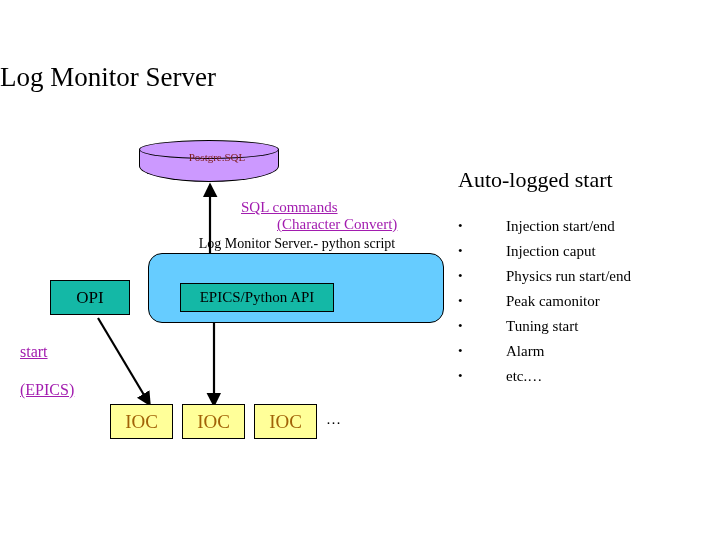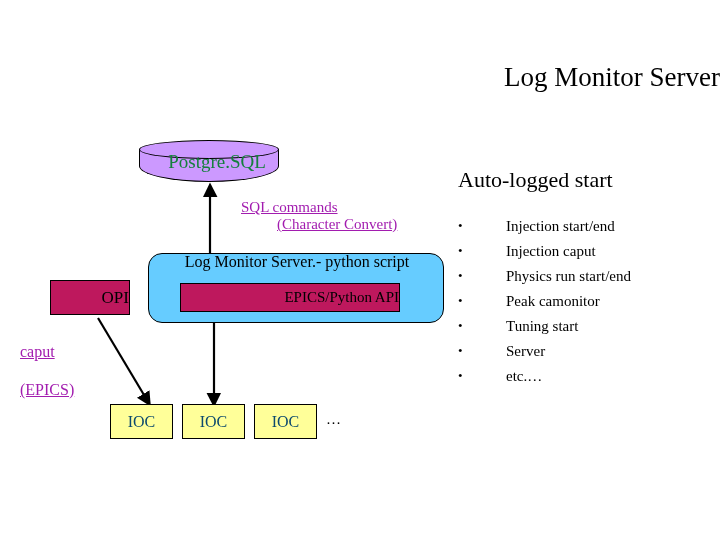--- a/index.html
+++ b/index.html
@@ -16,21 +16,21 @@
   #slide {
     position: relative;
     width: 720px;
     height: 540px;
   }
   .title {
     position: absolute;
     left: 0;
     top: 62px;
     width: 720px;
-    text-align: right;
+    text-align: left;
     font-size: 27px;
     color: #000000;
     font-family: "Liberation Serif", serif;
   }
   
   .cyl {
     position: absolute;
     left: 139px;
     top: 140px;
     width: 142px;
@@ -60,76 +60,76 @@
     border: 1px solid #000;
     border-radius: 50%;
     box-sizing: border-box;
   }
   .cyl-label {
     position: absolute;
     left: 0;
     top: 11px;
     width: 156px;
     text-align: center;
-    font-size: 19px;
-    color: #15803d;
+    font-size: 11px;
+    color: #7f1d1d;
   }
   
   .blue-box {
     position: absolute;
     left: 148px;
     top: 253px;
     width: 296px;
     height: 70px;
     background: #66ccff;
     border: 1px solid #000;
     border-radius: 14px;
     box-sizing: border-box;
   }
   .label-logmon {
     position: absolute;
     left: 151px;
-    top: 253px;
+    top: 236px;
     width: 292px;
     text-align: center;
-    font-size: 16px;
+    font-size: 14px;
     color: #000;
   }
   .yellow-box {
     position: absolute;
-    background: #be185d;
-    border: 1px solid #000;
-    box-sizing: border-box;
-    text-align: right;
+    background: #14b8a6;
+    border: 1px solid #000;
+    box-sizing: border-box;
+    text-align: center;
     font-size: 15px;
     color: #000;
   }
   #epics-api {
     left: 180px;
     top: 283px;
-    width: 220px;
+    width: 154px;
     height: 29px;
     line-height: 27px;
   }
   #opi {
     left: 50px;
     top: 280px;
     width: 80px;
     height: 35px;
     line-height: 33px;
     font-size: 17px;
   }
   .ioc {
     position: absolute;
     background: #ffff99;
     border: 1px solid #000;
     box-sizing: border-box;
     text-align: center;
-    font-size: 16px;
-    color: #0c4a6e;
+    font-size: 19px;
+    color: #a16207;
     width: 63px;
     height: 35px;
     line-height: 33px;
     top: 404px;
   }
   #ioc1 { left: 110px; }
   #ioc2 { left: 182px; }
   #ioc3 { left: 254px; }
   .dots {
     position: absolute;
@@ -237,21 +237,21 @@
     <span class="l2">(Character Convert)</span>
   </div>
 
   <div class="blue-box"></div>
   <div class="label-logmon">Log Monitor Server.- python script</div>
 
   <div class="yellow-box" id="epics-api">EPICS/Python API</div>
 
   <div class="yellow-box" id="opi">OPI</div>
 
-  <div class="plain" id="caput">caput</div>
+  <div class="plain" id="caput">start</div>
   <div class="plain" id="epics-word">(EPICS)</div>
 
 
   <div class="ioc" id="ioc1">IOC</div>
   <div class="ioc" id="ioc2">IOC</div>
   <div class="ioc" id="ioc3">IOC</div>
   <div class="dots">…</div>
 
   <div class="auto-title">Auto-logged start</div>
   <div class="bullets">
@@ -270,21 +270,21 @@
     <div class="bullet-row">
       <span class="bullet-dot">•</span>
       <span class="bullet-text">Peak camonitor</span>
     </div>
     <div class="bullet-row">
       <span class="bullet-dot">•</span>
       <span class="bullet-text">Tuning start</span>
     </div>
     <div class="bullet-row">
       <span class="bullet-dot">•</span>
-      <span class="bullet-text">Server</span>
+      <span class="bullet-text">Alarm</span>
     </div>
     <div class="bullet-row">
       <span class="bullet-dot">•</span>
       <span class="bullet-text">etc.…</span>
     </div>
   </div>
 
 </div>
 
 </body></html>

